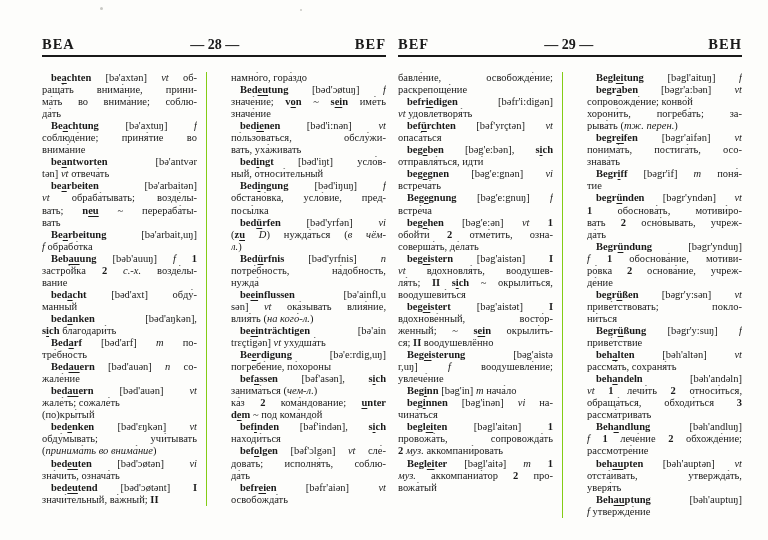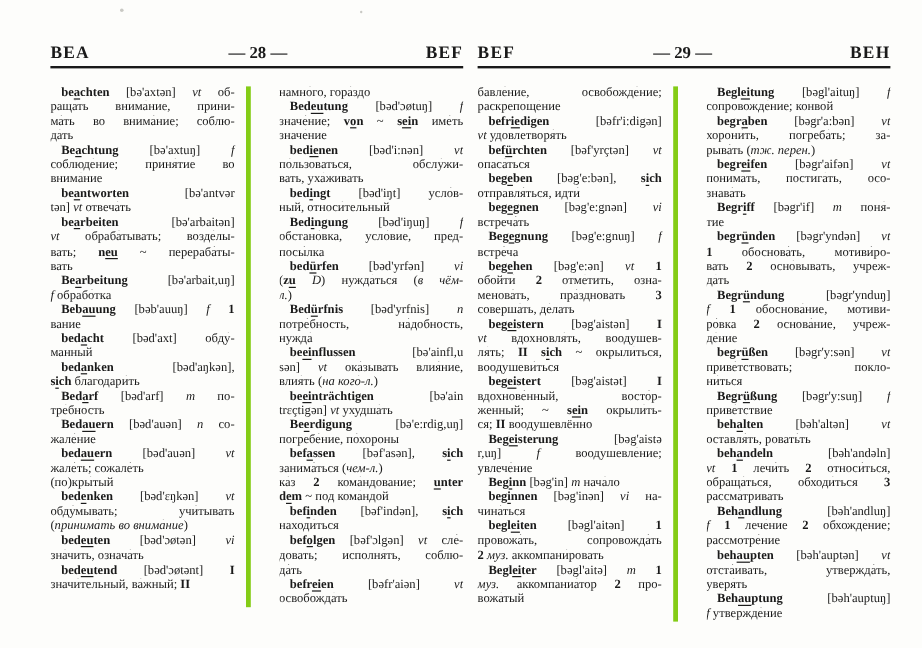--- a/index.html
+++ b/index.html
@@ -14,21 +14,21 @@
   .page-right{left:398px;}
   .page-header{
     display:flex;justify-content:space-between;align-items:baseline;
     font-weight:bold;font-size:14.5px;line-height:16px;
     border-bottom:2px solid #191919;padding-bottom:2px;text-align:right;
   }
   .guide-word{letter-spacing:1px;}
   .page-num{font-size:14px;}
   .cols{display:flex;margin-top:15px;}
   .col{width:163px;overflow:hidden;}
-  .col-second{border-left:4px solid #84cc16;padding-left:24px;margin-left:9px;font-family:Liberation Serif, serif;}
+  .col-second{border-left:1px solid #84cc16;padding-left:24px;margin-left:9px;font-family:Liberation Serif, serif;}
   .ln{
     height:12.05px;line-height:12.05px;font-size:10.5px;
     white-space:nowrap;overflow:hidden;
   }
   .ln.fill{white-space:normal;text-align:justify;text-align-last:justify;}
   .ln.in{padding-left:9px;}
   .ln b{font-weight:bold;}
   .ln i{font-style:italic;}
   .ln u{text-decoration:underline;text-decoration-thickness:1px;text-underline-offset:1.5px;}
   .speck{position:absolute;background:#c9c9c4;border-radius:50%;}
@@ -55,20 +55,21 @@
           <div class="ln">внима́ние</div>
           <div class="ln in fill"><b>be<u>a</u>ntworten</b> [bə'antvər</div>
           <div class="ln">tən] <i>vt</i> отвеча́ть</div>
           <div class="ln in fill"><b>be<u>a</u>rbeiten</b> [bə'arbaitən]</div>
           <div class="ln fill"><i>vt</i> обраба́тывать; возде́лы-</div>
           <div class="ln fill">вать; <b>n<u>eu</u></b> ~ перераба́ты-</div>
           <div class="ln">вать</div>
           <div class="ln in fill"><b>Be<u>a</u>rbeitung</b> [bə'arbait,uŋ]</div>
           <div class="ln"><i>f</i> обрабо́тка</div>
           <div class="ln in fill"><b>Beb<u>au</u>ung</b> [bəb'auuŋ] <i>f</i> <b>1</b></div>
+          <div class="ln fill">застро́йка <b>2</b> <i>с.-х.</i> возде́лы-</div>
           <div class="ln">вание</div>
           <div class="ln in fill"><b>bed<u>a</u>cht</b> [bəd'axt] обду́-</div>
           <div class="ln">манный</div>
           <div class="ln in fill"><b>bed<u>a</u>nken</b> [bəd'aŋkən],</div>
           <div class="ln"><b>s<u>i</u>ch</b> благодари́ть</div>
           <div class="ln in fill"><b>Bed<u>a</u>rf</b> [bəd'arf] <i>m</i> по-</div>
           <div class="ln">тре́бность</div>
           <div class="ln in fill"><b>Bed<u>au</u>ern</b> [bəd'auən] <i>n</i> со-</div>
           <div class="ln">жале́ние</div>
           <div class="ln in fill"><b>bed<u>au</u>ern</b> [bəd'auən] <i>vt</i></div>
@@ -138,21 +139,20 @@
           <div class="ln in fill"><b>bef<u>ü</u>rchten</b> [bəf'yrçtən] <i>vt</i></div>
           <div class="ln">опаса́ться</div>
           <div class="ln in fill"><b>beg<u>e</u>ben</b> [bəg'e:bən], <b>s<u>i</u>ch</b></div>
           <div class="ln">отправля́ться, идти́</div>
           <div class="ln in fill"><b>beg<u>e</u>gnen</b> [bəg'e:gnən] <i>vi</i></div>
           <div class="ln">встреча́ть</div>
           <div class="ln in fill"><b>Beg<u>e</u>gnung</b> [bəg'e:gnuŋ] <i>f</i></div>
           <div class="ln">встре́ча</div>
           <div class="ln in fill"><b>beg<u>e</u>hen</b> [bəg'e:ən] <i>vt</i> <b>1</b></div>
           <div class="ln fill">обойти́ <b>2</b> отме́тить, озна-</div>
-          <div class="ln fill">менова́ть, пра́здновать <b>3</b></div>
           <div class="ln">соверша́ть, де́лать</div>
           <div class="ln in fill"><b>beg<u>ei</u>stern</b> [bəg'aistən] <b>I</b></div>
           <div class="ln fill"><i>vt</i> вдохновля́ть, воодушев-</div>
           <div class="ln fill">ля́ть; <b>II s<u>i</u>ch</b> ~ окрыли́ться,</div>
           <div class="ln">воодушеви́ться</div>
           <div class="ln in fill"><b>beg<u>ei</u>stert</b> [bəg'aistət] <b>I</b></div>
           <div class="ln fill">вдохнове́нный, восто́р-</div>
           <div class="ln fill">женный; ~ <b>s<u>ei</u>n</b> окрыли́ть-</div>
           <div class="ln">ся; <b>II</b> воодушевлённо</div>
           <div class="ln in fill"><b>Beg<u>ei</u>sterung</b> [bəg'aistə</div>
@@ -163,22 +163,22 @@
           <div class="ln">чина́ться</div>
           <div class="ln in fill"><b>begl<u>ei</u>ten</b> [bəgl'aitən] <b>1</b></div>
           <div class="ln fill">провожа́ть, сопровожда́ть</div>
           <div class="ln"><b>2</b> <i>муз.</i> аккомпани́ровать</div>
           <div class="ln in fill"><b>Begl<u>ei</u>ter</b> [bəgl'aitə] <i>m</i> <b>1</b></div>
           <div class="ln fill"><i>муз.</i> аккомпаниа́тор <b>2</b> про-</div>
           <div class="ln">вожа́тый</div>
         </div>
       <div class="col col-second">
           <div class="ln in fill"><b>Begl<u>ei</u>tung</b> [bəgl'aituŋ] <i>f</i></div>
+          <div class="ln in fill"><b>begr<u>a</u>ben</b> [bəgr'a:bən] <i>vt</i></div>
           <div class="ln">сопровожде́ние; конво́й</div>
-          <div class="ln in fill"><b>begr<u>a</u>ben</b> [bəgr'a:bən] <i>vt</i></div>
           <div class="ln fill">хорони́ть, погреба́ть; за-</div>
           <div class="ln">рыва́ть (<i>тж. перен.</i>)</div>
           <div class="ln in fill"><b>begr<u>ei</u>fen</b> [bəgr'aifən] <i>vt</i></div>
           <div class="ln fill">понима́ть, постига́ть, осо-</div>
           <div class="ln">знава́ть</div>
           <div class="ln in fill"><b>Begr<u>i</u>ff</b> [bəgr'if] <i>m</i> поня́-</div>
           <div class="ln">тие</div>
           <div class="ln in fill"><b>begr<u>ü</u>nden</b> [bəgr'yndən] <i>vt</i></div>
           <div class="ln fill"><b>1</b> обоснова́ть, мотиви́ро-</div>
           <div class="ln fill">вать <b>2</b> осно́вывать, учреж-</div>
@@ -186,21 +186,21 @@
           <div class="ln in fill"><b>Begr<u>ü</u>ndung</b> [bəgr'ynduŋ]</div>
           <div class="ln fill"><i>f</i> <b>1</b> обоснова́ние, мотиви-</div>
           <div class="ln fill">ро́вка <b>2</b> основа́ние, учреж-</div>
           <div class="ln">де́ние</div>
           <div class="ln in fill"><b>begr<u>ü</u>ßen</b> [bəgr'y:sən] <i>vt</i></div>
           <div class="ln fill">приве́тствовать; покло-</div>
           <div class="ln">ни́ться</div>
           <div class="ln in fill"><b>Begr<u>ü</u>ßung</b> [bəgr'y:suŋ] <i>f</i></div>
           <div class="ln">приве́тствие</div>
           <div class="ln in fill"><b>beh<u>a</u>lten</b> [bəh'altən] <i>vt</i></div>
-          <div class="ln">оставля́ть, ровать́ть</div>
+          <div class="ln">рассма́ть, сохраня́ть</div>
           <div class="ln in fill"><b>beh<u>a</u>ndeln</b> [bəh'andəln]</div>
           <div class="ln fill"><i>vt</i> <b>1</b> лечи́ть <b>2</b> относи́ться,</div>
           <div class="ln fill">обраща́ться, обходи́ться <b>3</b></div>
           <div class="ln">рассма́тривать</div>
           <div class="ln in fill"><b>Beh<u>a</u>ndlung</b> [bəh'andluŋ]</div>
           <div class="ln fill"><i>f</i> <b>1</b> лече́ние <b>2</b> обхожде́ние;</div>
           <div class="ln">рассмотре́ние</div>
           <div class="ln in fill"><b>beh<u>au</u>pten</b> [bəh'auptən] <i>vt</i></div>
           <div class="ln fill">отста́ивать, утвержда́ть,</div>
           <div class="ln">уверя́ть</div>

